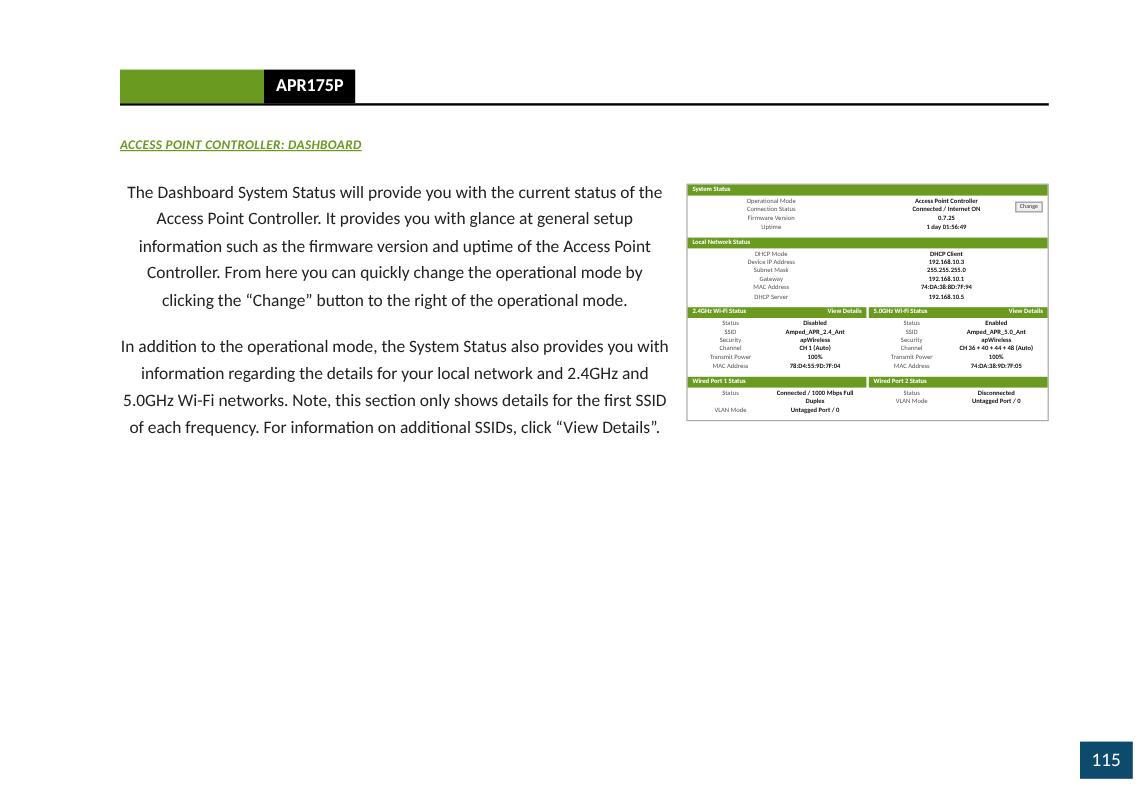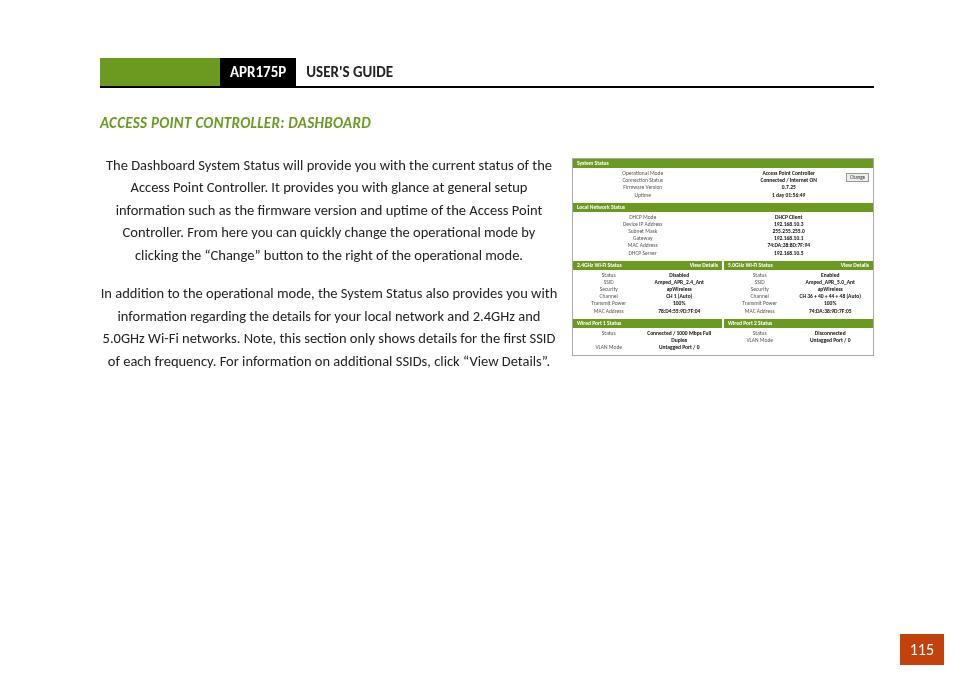--- a/index.html
+++ b/index.html
@@ -42,23 +42,24 @@
     font-weight: 700;
     font-size: 15px;
     display: flex;
     align-items: center;
     padding-left: 10px;
   }
   .section-title {
     color: #6a9a1f;
     font-style: italic;
     font-weight: 700;
-    font-size: 15px;
+    font-size: 11px;
     margin: 26px 0 0 0;
     letter-spacing: 0.3px;
+    text-decoration: underline;
   }
   .sub-title {
     font-weight: 700;
     font-size: 14px;
     margin: 24px 0 0 0;
   }
   .body-text {
     font-size: 14.5px;
     line-height: 1.55;
     margin-top: 22px;
@@ -109,36 +110,35 @@
     top: 14px;
     background: #eee;
     border: 1px solid #999;
     padding: 0 3px;
     font-size: 5px;
   }
   .fig-top-wrap { position: relative; }
   .page-num {
     position: absolute;
     right: 10px;
-    bottom: 8px;
-    background: #c2410c;
+    bottom: 24px;
+    background: #0c4a6e;
     color: #fff;
     font-size: 16px;
     padding: 6px 10px;
   }
 </style>
 </head>
 <body>
 
 <div class="page">
 
   <div class="header-row">
     <div class="header-green-block"></div>
     <div class="header-model">APR175P</div>
-    <div class="header-guide">USER'S GUIDE</div>
   </div>
 
   <div class="section-title">ACCESS POINT CONTROLLER: DASHBOARD</div>
 
   <div class="body-text">
 
     <div class="float-fig">
       <div class="fig-top-wrap">
         <div class="fig-bar">
           <span>System Status</span>

